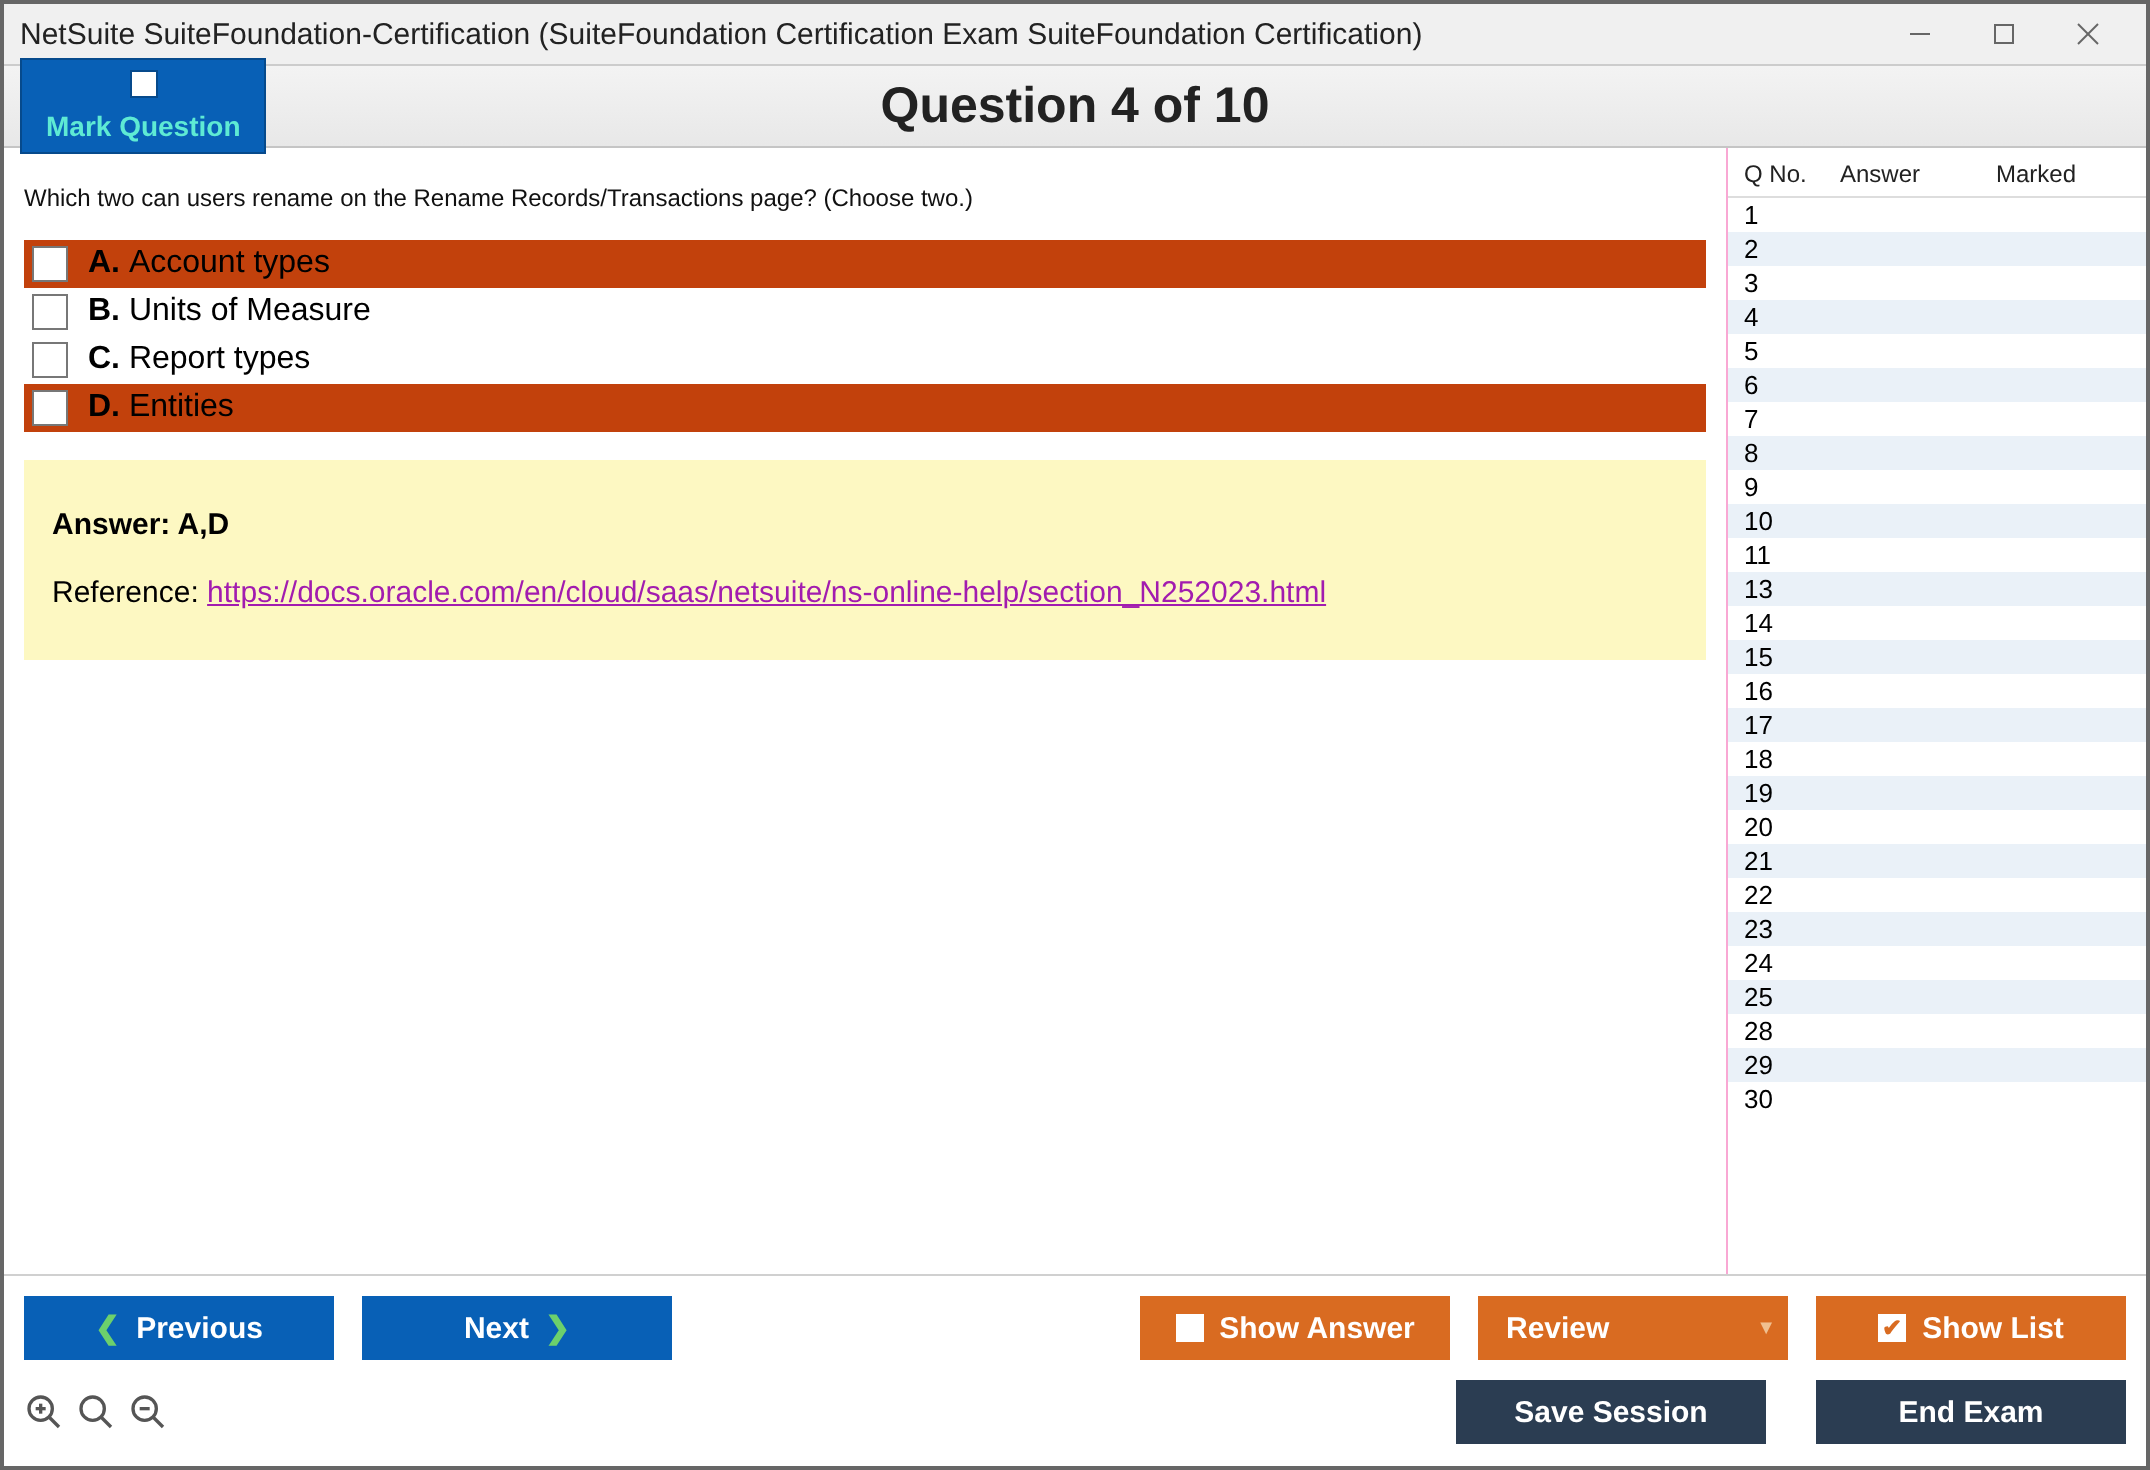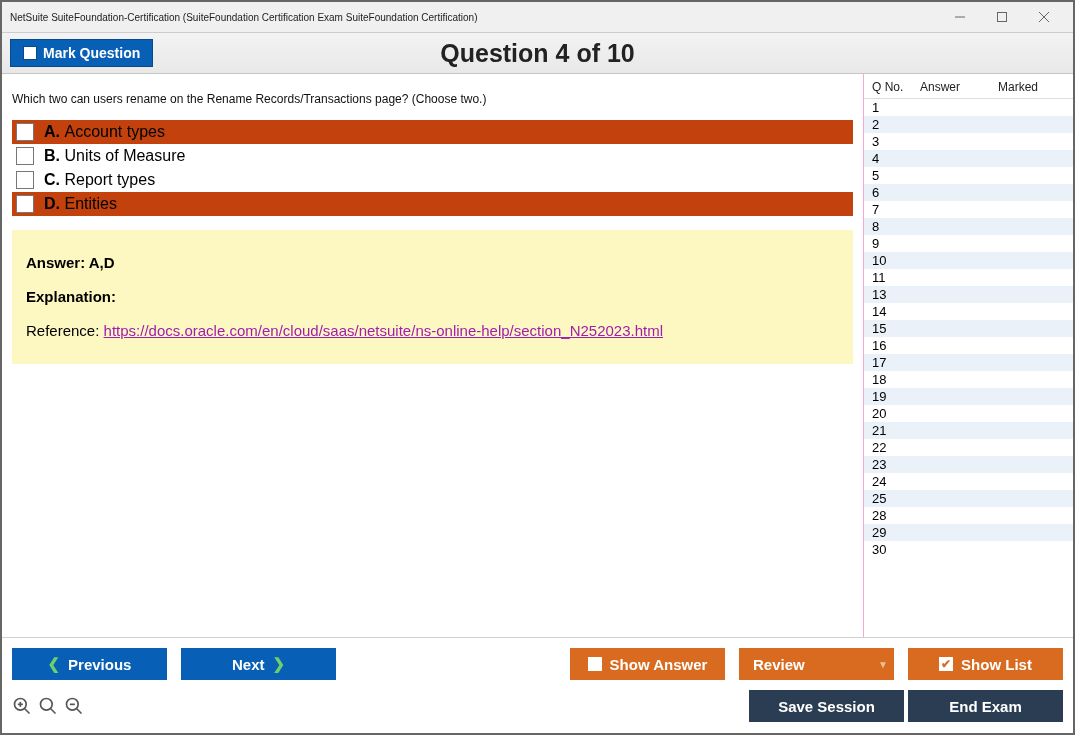--- a/index.html
+++ b/index.html
@@ -1,24 +1,24 @@
 <!DOCTYPE html>
 <html><head>
 <meta charset="utf-8">
 <style>
 * { box-sizing: border-box; margin: 0; padding: 0; }
 body { font-family: Arial, Helvetica, sans-serif; background: #fff; }
 .window { width: 1075px; height: 735px; border: 2px solid #666; position: relative; display: flex; flex-direction: column; background: #fff; }
-.titlebar { height: 30px; background: #f0f0f0; display: flex; align-items: center; padding: 0 8px; font-size: 10px; color: #222; }
+.titlebar { height: 30px; background: #f0f0f0; display: flex; align-items: center; padding: 0 8px; font-size: 15px; color: #222; }
 .titlebar-text { flex: 1; }
 .win-controls { display: flex; gap: 0; }
 .win-btn { width: 42px; height: 26px; display: flex; align-items: center; justify-content: center; color: #666; font-size: 14px; cursor: pointer; }
 .win-btn svg { width: 12px; height: 12px; }
 .header-bar { height: 42px; background: linear-gradient(#f3f3f3,#e8e8e8); border-top: 1px solid #ccc; border-bottom: 1px solid #c5c5c5; display: flex; align-items: center; padding: 0 8px; position: relative; }
-.mark-btn { background: #0860b6; color: #ffffff; font-weight: bold; font-size: 14px; padding: 5px 12px; border: 1px solid #064a8c; display: flex; align-items: center; gap: 6px; cursor: pointer; }
+.mark-btn { background: #0860b6; color: #5eead4; font-weight: bold; font-size: 14px; padding: 5px 12px; border: 1px solid #064a8c; display: flex; align-items: center; gap: 6px; cursor: pointer; flex-direction: column; }
 .mark-box { width: 14px; height: 14px; background: #fff; border: 1px solid #064a8c; display: inline-block; }
 .q-title { position: absolute; left: 50%; transform: translateX(-50%); font-size: 25px; font-weight: bold; color: #222; }
 .main { flex: 1; display: flex; overflow: hidden; }
 .left { flex: 1; padding: 10px 10px 0 10px; display: flex; flex-direction: column; overflow: hidden; }
 .q-text { font-size: 12px; color: #111; margin: 8px 0 14px 0; }
 .choices { }
 .choice { display: flex; align-items: center; padding: 3px 4px; font-size: 16px; }
 .choice.correct { background: #c2410c; }
 .choice-box { width: 18px; height: 18px; border: 1px solid #777; background: #fff; margin-right: 10px; flex-shrink: 0; cursor: pointer; }
 .choice-label { }
@@ -31,21 +31,21 @@
 .right { width: 210px; border-left: 1px solid #f9a8d4; display: flex; flex-direction: column; }
 .right-head { display: flex; font-size: 12px; color: #222; padding: 6px 4px 4px 8px; }
 .rh-qno { width: 48px; }
 .rh-ans { width: 78px; }
 .rh-mk { flex: 1; }
 .qlist-wrap { flex: 1; overflow-y: scroll; border-top: 1px solid #ddd; }
 .qrow { display: flex; font-size: 13px; height: 17px; align-items: center; padding-left: 8px; }
 .qrow:nth-child(even) { background: #eaf1f8; }
 .footer { height: 96px; border-top: 1px solid #d0d0d0; padding: 10px 10px 8px 10px; display: flex; flex-direction: column; gap: 10px; }
 .row1 { display: flex; align-items: center; gap: 14px; }
-.row2 { display: flex; align-items: center; gap: 4px; }
+.row2 { display: flex; align-items: center; gap: 25px; }
 .spacer { flex: 1; }
 .btn { height: 32px; display: flex; align-items: center; justify-content: center; font-size: 15px; font-weight: bold; cursor: pointer; border: none; }
 .btn-nav { width: 155px; background: #0860b6; color: #fff; gap: 8px; }
 .btn-orange { background: #d96b21; color: #fff; width: 155px; gap: 8px; }
 .btn-dark { background: #2b3d52; color: #fff; width: 155px; }
 .chev-l { color: #6cd06c; font-weight: bold; }
 .chev-r { color: #6cd06c; font-weight: bold; }
 .white-box { width: 14px; height: 14px; background: #fff; display: inline-block; }
 .check-box { width: 14px; height: 14px; background: #fff; display: inline-flex; align-items: center; justify-content: center; color: #d96b21; font-size: 12px; font-weight: bold; }
 .review-arrow { font-size: 10px; color: #f0c090; margin-left: auto; padding-right:6px; }
@@ -109,21 +109,20 @@
             <div class="choice-box"></div>
             <div class="choice-label"><span class="choice-letter">C. </span><span>Report types</span></div>
           </div>
           <div class="choice correct">
             <div class="choice-box"></div>
             <div class="choice-label"><span class="choice-letter">D. </span><span>Entities</span></div>
           </div>
         </div>
       <div class="explain">
         <div class="ans-line">Answer: A,D</div>
-        <div class="exp-line">Explanation:</div>
         <div class="ref-line">
           <span>Reference: </span><a href="#">https://docs.oracle.com/en/cloud/saas/netsuite/ns-online-help/section_N252023.html</a>
         </div>
       </div>
     </div>
 
     <div class="right">
       <div class="right-head">
         <div class="rh-qno">Q No.</div>
         <div class="rh-ans">Answer</div>

